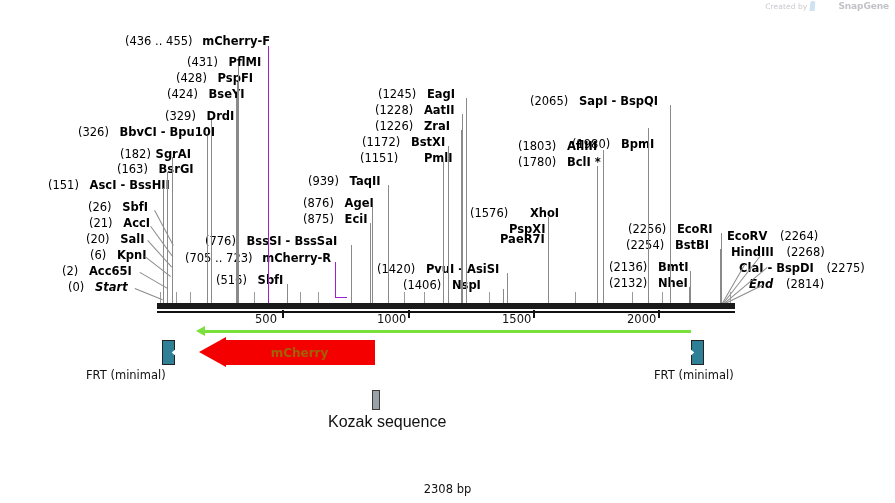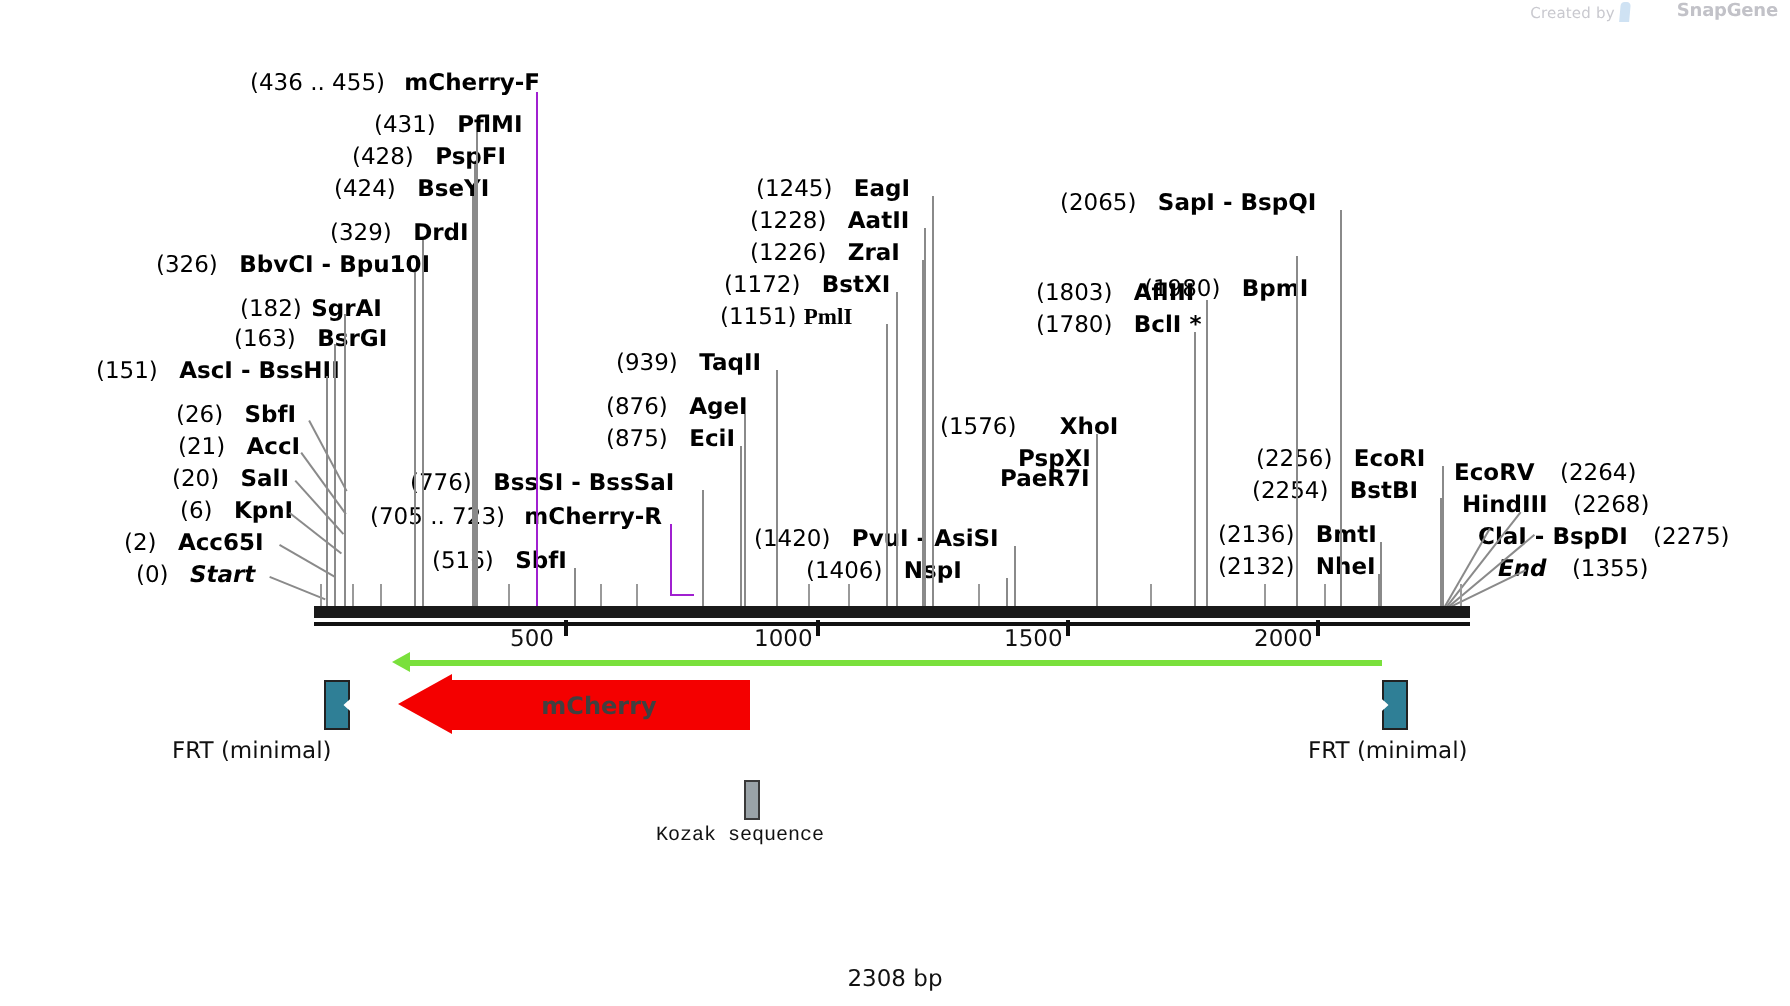--- a/index.html
+++ b/index.html
@@ -59,36 +59,36 @@
             border-right:9px solid #7ae03c;}
 
   
   .mch{position:absolute;left:199px;top:340px;width:176px;height:25px;}
   .mch-body{position:absolute;left:25px;top:0;width:151px;height:25px;background:#f40000;}
   .mch-head{position:absolute;left:0;top:-3px;width:0;height:0;
             border-top:15.5px solid transparent;border-bottom:15.5px solid transparent;
             border-right:27px solid #f40000;}
   .mch-txt{position:absolute;left:25px;top:0;width:151px;height:25px;
            display:flex;align-items:center;justify-content:center;
-           color:#404040;font-size:12px;font-weight:600;
+           color:#a16207;font-size:12px;font-weight:600;
            font-family:"DejaVu Sans","Liberation Sans",sans-serif;}
 
   
   .frt{position:absolute;width:11px;height:23px;background:#2f7f96;
        border:1px solid #222;}
   .frt.left{clip-path:polygon(0 0,100% 0,100% 38%,75% 50%,100% 62%,100% 100%,0 100%);}
   .frt.right{clip-path:polygon(0 0,100% 0,100% 100%,0 100%,0 62%,25% 50%,0 38%);}
   .frt-lbl{position:absolute;font-size:11.5px;color:#111;white-space:nowrap;
            font-family:"DejaVu Sans","Liberation Sans",sans-serif;}
 
   
   .kozak{position:absolute;left:372px;top:390px;width:6px;height:18px;
          background:#9aa3a8;border:1.5px solid #3a3a3a;}
-  .kozak-lbl{position:absolute;left:328px;top:413px;font-size:10px;color:#111;
-             white-space:nowrap;font-family:Liberation Mono, monospace;}
+  .kozak-lbl{position:absolute;left:328px;top:413px;font-size:16px;color:#111;
+             white-space:nowrap;font-family:Liberation Sans, sans-serif;}
 
   
   .title{position:absolute;left:0;top:463px;width:895px;text-align:center;
          font-size:14.5px;font-weight:bold;color:#111;letter-spacing:-.1px;
          font-family:"DejaVu Sans","Liberation Sans",sans-serif;}
   .subtitle{position:absolute;left:0;top:482px;width:895px;text-align:center;
             font-size:11.5px;color:#111;
             font-family:"DejaVu Sans","Liberation Sans",sans-serif;}
 </style>
 </head>
@@ -200,21 +200,21 @@
   <div class="lbl" style="left:375px;top:120px;">
     <span class="pos">(1226)</span>
     <span class="nm" style="margin-left:7px;">ZraI</span>
   </div>
   <div class="lbl" style="left:362px;top:136px;">
     <span class="pos">(1172)</span>
     <span class="nm" style="margin-left:7px;">BstXI</span>
   </div>
   <div class="lbl" style="left:360px;top:152px;">
     <span class="pos">(1151)</span>
-    <span class="nm" style="margin-left:0;font-family:Liberation Serif, serif;">PmlI</span>
+    <span class="nm" style="margin-left:22px;">PmlI</span>
   </div>
   <div class="lbl" style="left:377px;top:263px;">
     <span class="pos">(1420)</span>
     <span class="nm" style="margin-left:7px;">PvuI  -  AsiSI</span>
   </div>
   <div class="lbl" style="left:403px;top:279px;">
     <span class="pos">(1406)</span>
     <span class="nm" style="margin-left:7px;">NspI</span>
   </div>
 
@@ -269,21 +269,21 @@
   <div class="lbl" style="left:731px;top:246px;">
     <span class="nm">HindIII</span>
     <span class="pos" style="margin-left:9px;">(2268)</span>
   </div>
   <div class="lbl" style="left:739px;top:262px;">
     <span class="nm">ClaI  -  BspDI</span>
     <span class="pos" style="margin-left:9px;">(2275)</span>
   </div>
   <div class="lbl" style="left:749px;top:278px;">
     <span class="it">End</span>
-    <span class="pos" style="margin-left:9px;">(1355)</span>
+    <span class="pos" style="margin-left:9px;">(2814)</span>
   </div>
 
   <div class="leader" style="left:135px;top:288px;width:30px;transform:rotate(22deg);"></div>
   <div class="leader" style="left:140px;top:272px;width:32px;transform:rotate(30deg);"></div>
   <div class="leader" style="left:145px;top:256px;width:33px;transform:rotate(38deg);"></div>
   <div class="leader" style="left:148px;top:240px;width:36px;transform:rotate(48deg);"></div>
   <div class="leader" style="left:151px;top:226px;width:38px;transform:rotate(54deg);"></div>
   <div class="leader" style="left:155px;top:210px;width:40px;transform:rotate(62deg);"></div>
 
   <div class="vline" style="left:163px;top:188px;height:116px;"></div>

